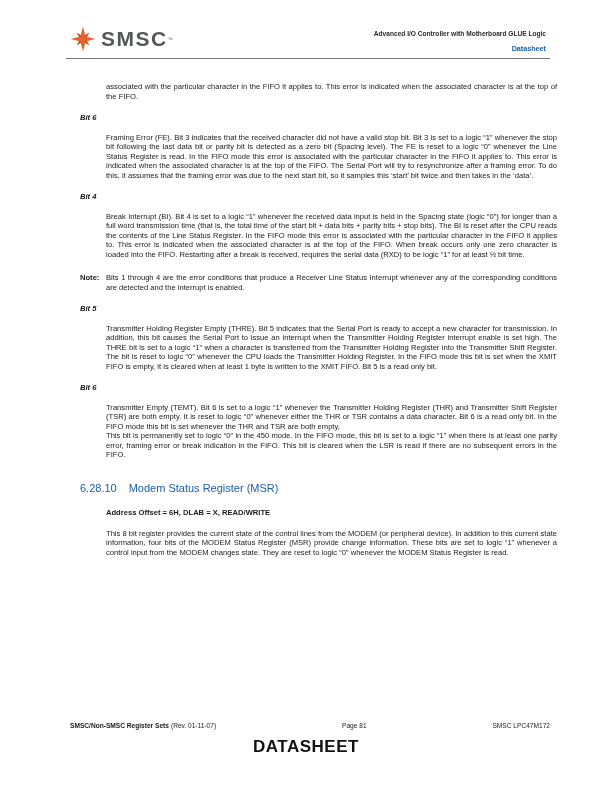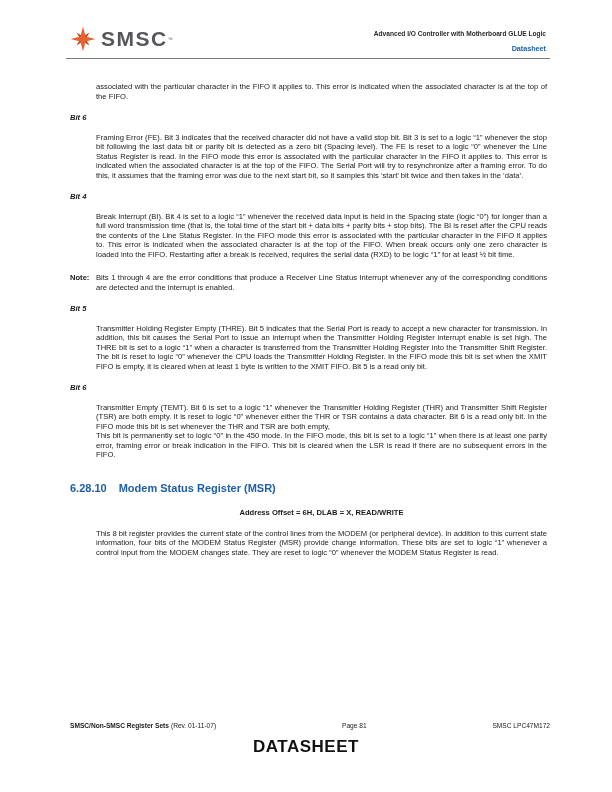--- a/index.html
+++ b/index.html
@@ -27,43 +27,43 @@
   .header-right { text-align: right; padding-top: 4px; }
   .header-line1 { font-size: 6.6px; color: #2a2a2a; font-weight: bold; }
   .header-line2 { font-size: 7.2px; color: #1c5fa8; font-weight: bold; margin-top: 7px; }
   .header-rule {
     position: absolute; top: 58px; left: 66px; right: 62px;
     border-bottom: 1px solid #7a7a7a;
   }
 
   
   .content {
-    position: absolute; top: 82px; left: 70px; width: 477px;
+    position: absolute; top: 82px; left: 80px; width: 477px;
     font-size: 7.6px; line-height: 9.5px;
   }
   .para {
     margin: 0 0 0 26px;
     text-align: justify;
   }
   .bit-label {
     font-weight: bold; font-style: italic;
     margin: 12px 0 10px 0;
     font-size: 7.6px;
   }
   .note-row { display: flex; margin-top: 14px; }
   .note-label { width: 26px; font-weight: bold; flex: none; }
   .note-text { flex: 1; text-align: justify; }
 
   .section-heading {
-    color: #1c5fa8; font-weight: bold; font-size: 11px;
+    color: #1c5fa8; font-weight: normal; font-size: 11px;
     margin-top: 24px;
   }
   .section-heading .sec-num { margin-right: 12px; }
   .address-line {
-    font-weight: bold; margin: 15px 0 0 26px; font-size: 7.6px; text-align: center;
+    font-weight: bold; margin: 15px 0 0 26px; font-size: 7.6px;
   }
   .msr-body { margin-top: 11px; }
 
   
   .footer {
     position: absolute; top: 722px; left: 70px; right: 62px;
     display: flex; justify-content: space-between; align-items: baseline;
     font-size: 6.6px; color: #1a1a1a;
   }
   .footer .f-left .f-bold { font-weight: bold; margin-right: 2px; }

